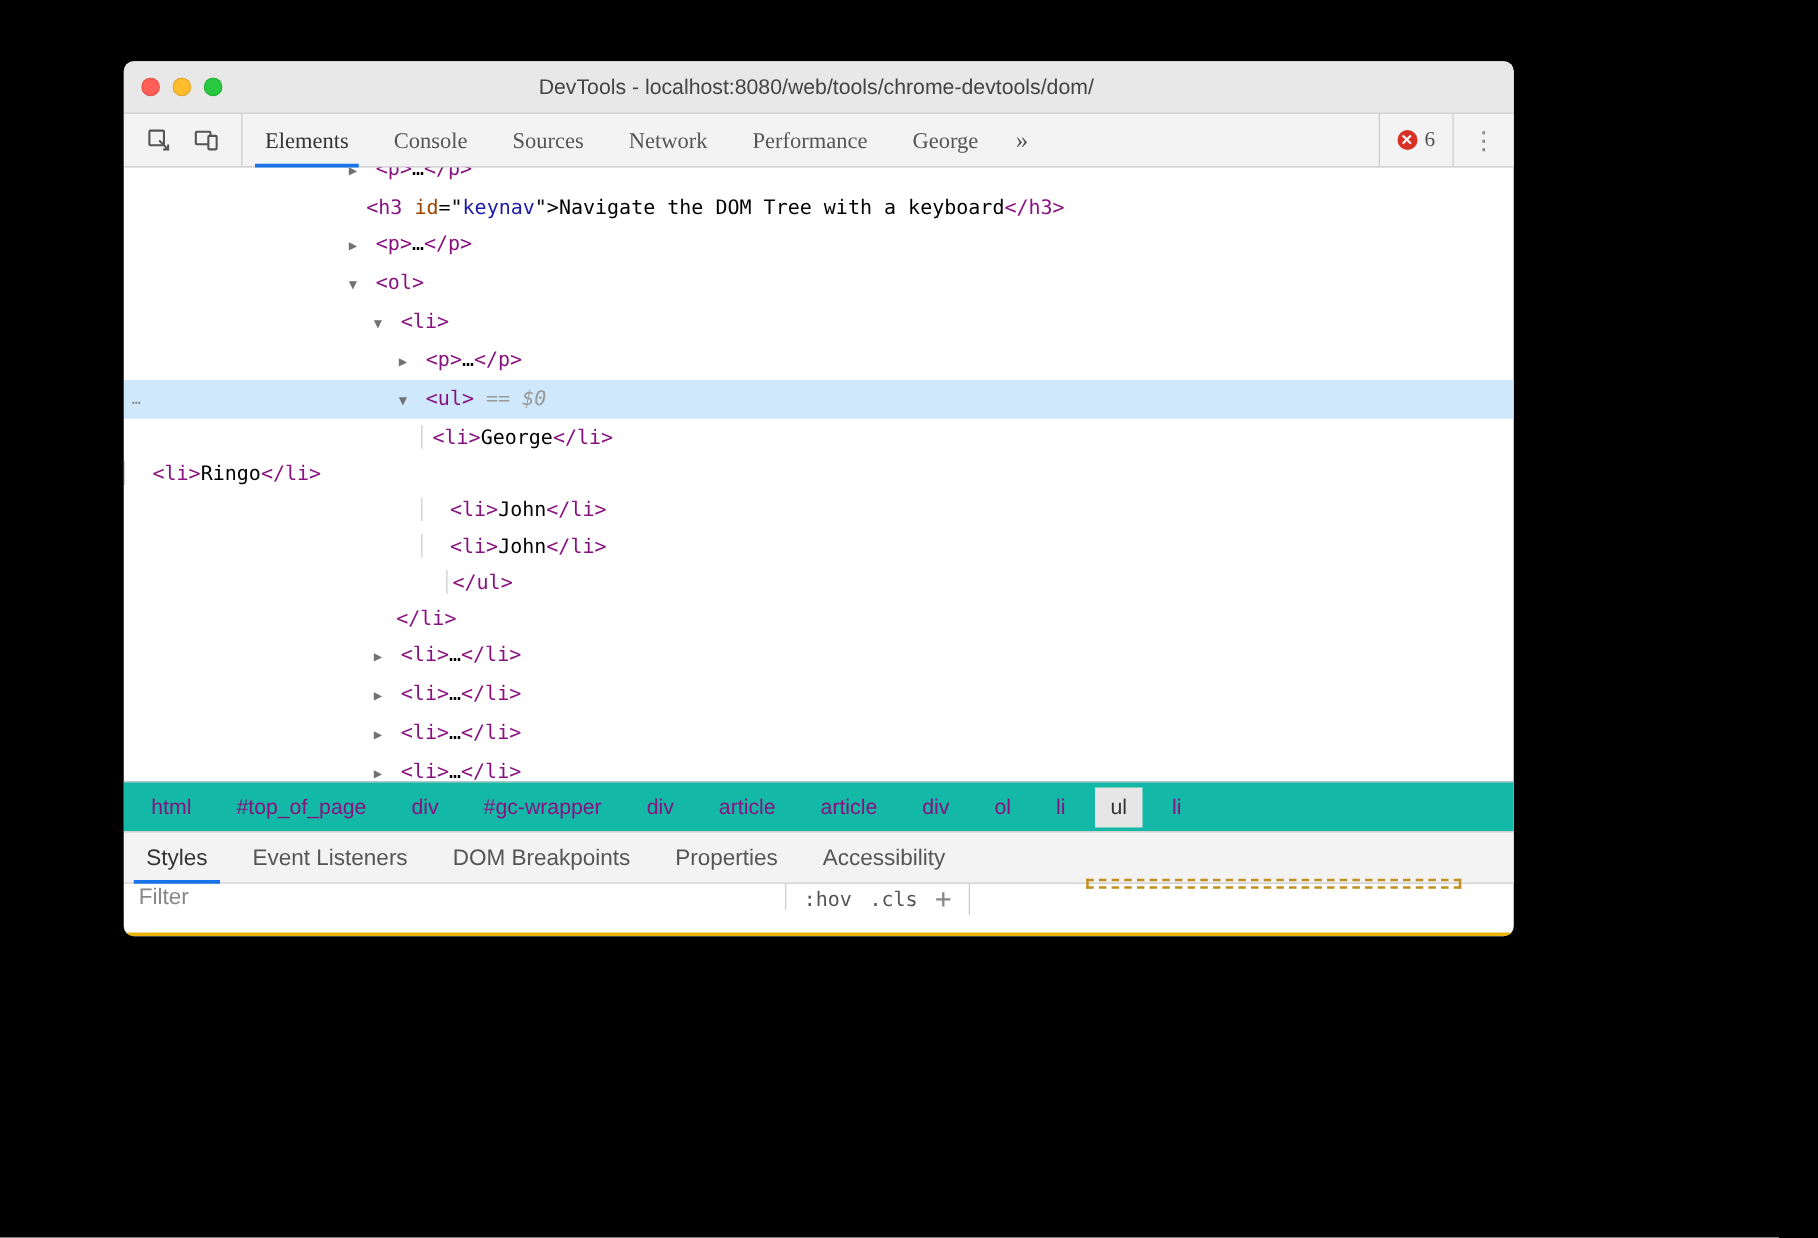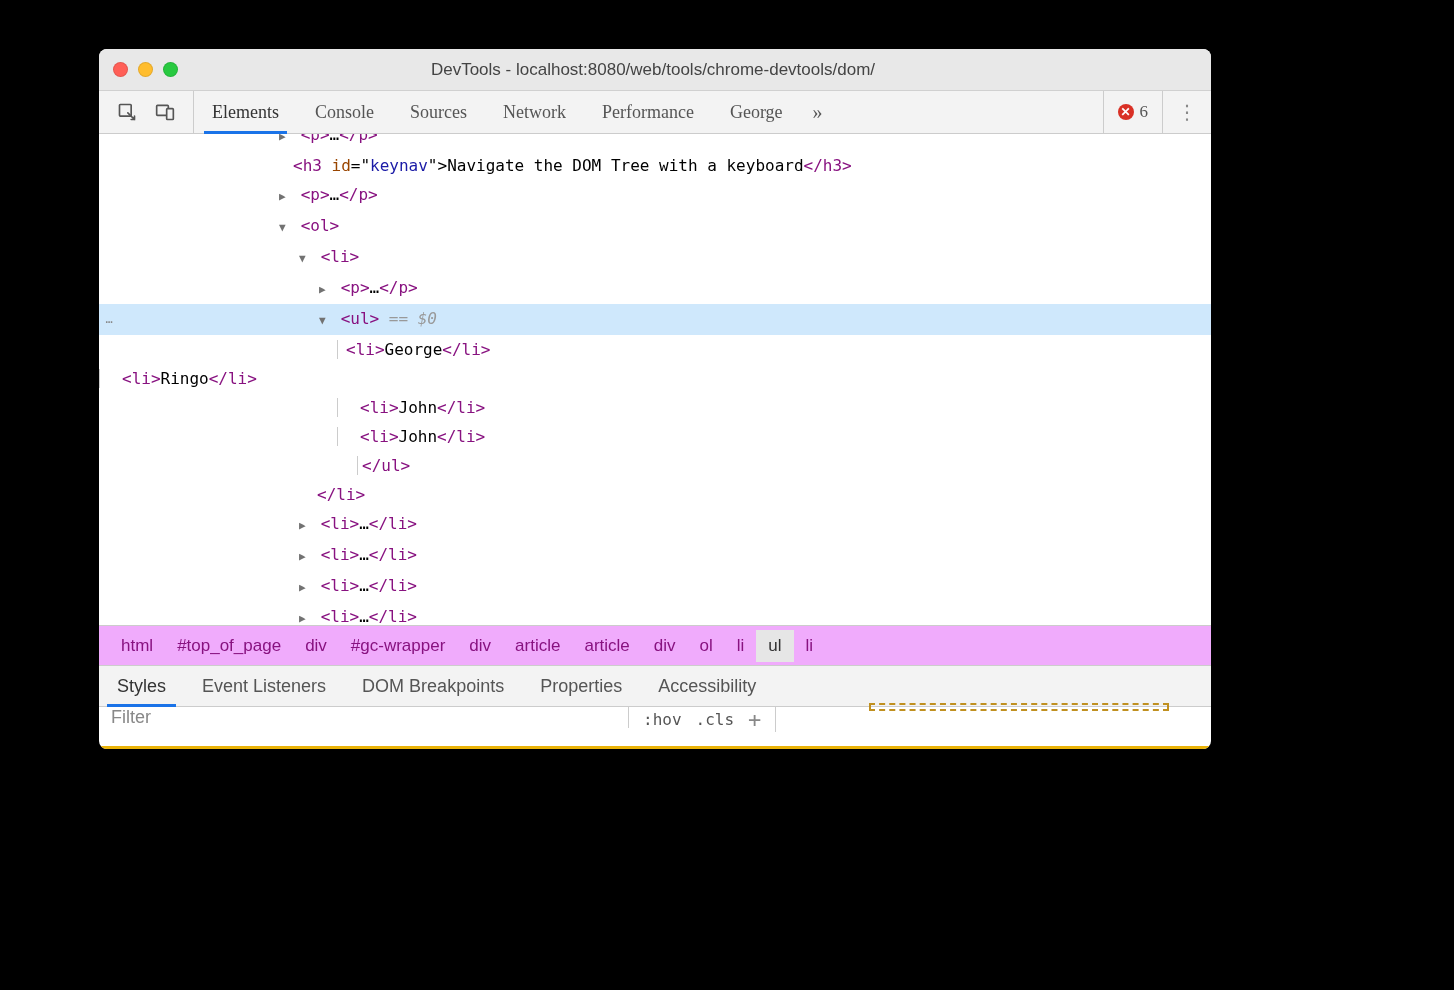--- a/index.html
+++ b/index.html
@@ -175,26 +175,26 @@
   .attr-val { color: #1a1aa6; }
   .text { color: #000; }
   .ellipsis { color: #000; }
   .eq0 { color: #999; font-style: italic; }
   .child-bar {
     border-left: 1px solid #ccc;
   }
   .breadcrumb {
     height: 40px;
     border-top: 1px solid #ccc;
-    background: #f0abfc;
+    background: #14b8a6;
     display: flex;
     align-items: center;
     font-size: 17px;
     padding: 0 10px;
-    gap: 0;
+    gap: 12px;
     overflow: hidden;
   }
   .crumb {
     padding: 6px 12px;
     color: #881280;
     cursor: pointer;
     white-space: nowrap;
   }
   .crumb.selected {
     background: #e6e6e6;

